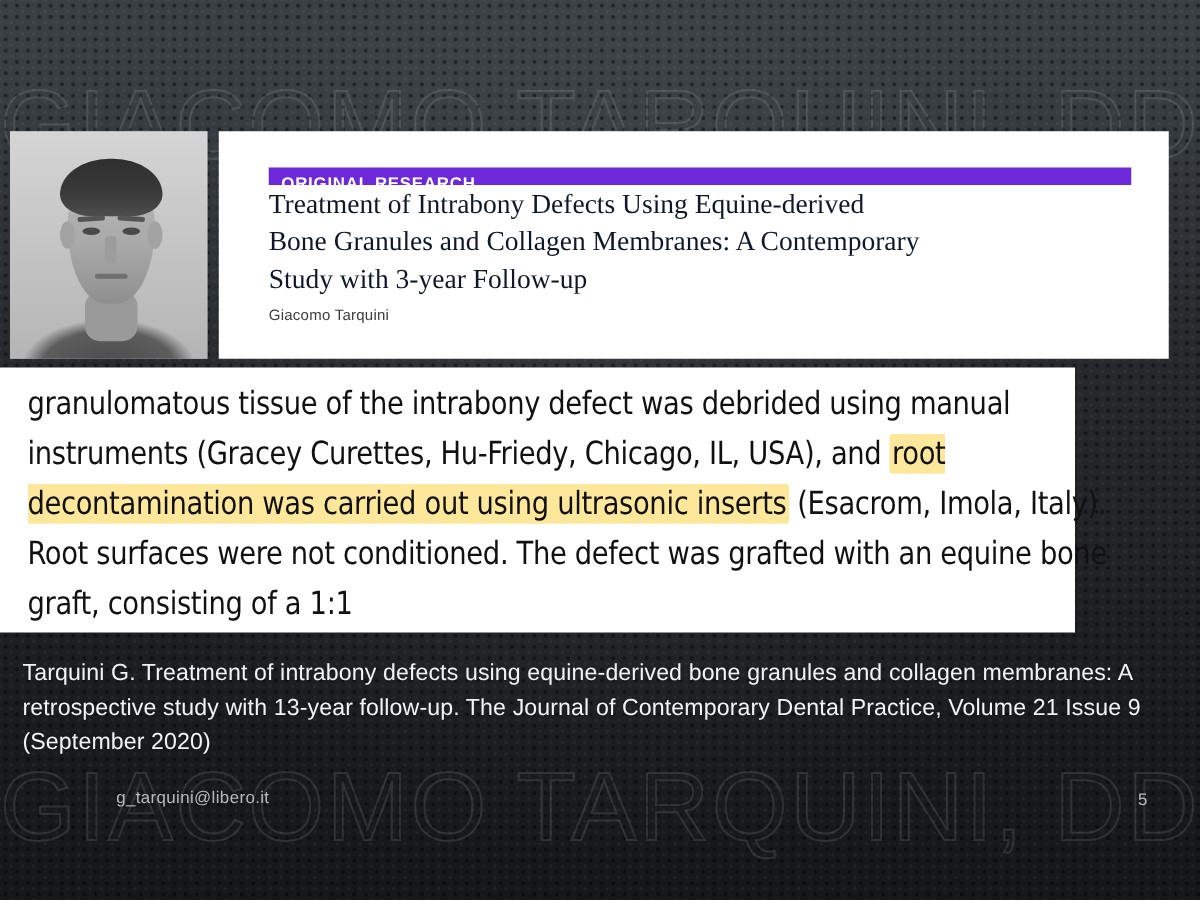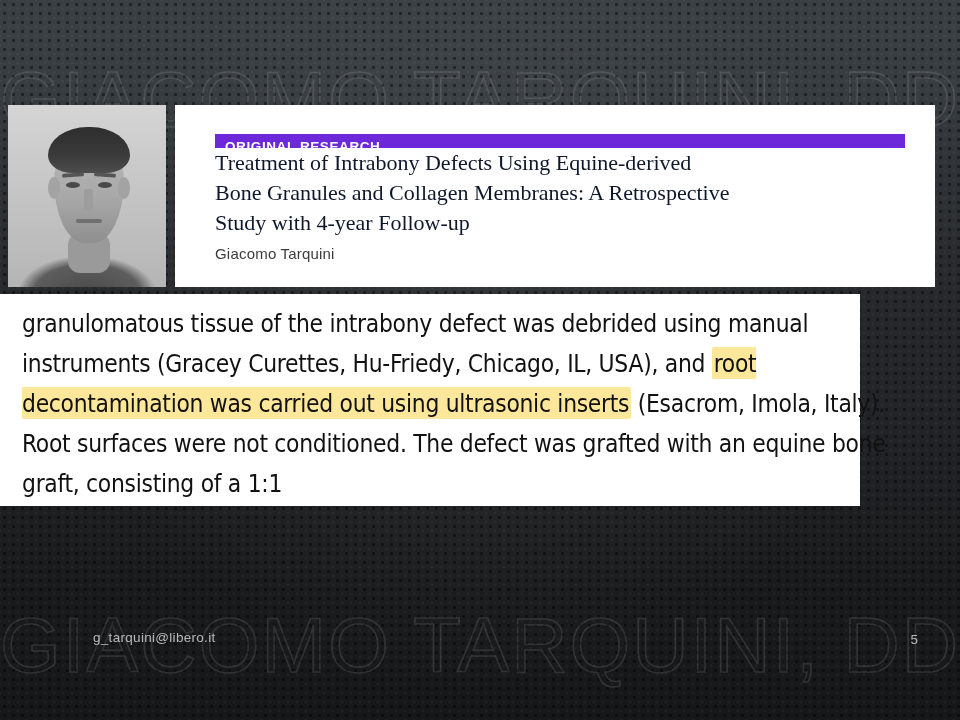--- a/index.html
+++ b/index.html
@@ -90,21 +90,21 @@
     display:block;color:#ffffff;font-size:13.5px;font-weight:bold;
     letter-spacing:0.6px;line-height:26px;padding-left:10px;
   }
   #article-title{
     position:absolute;left:40px;top:43px;width:690px;
     font-family:"Liberation Serif", serif;
     font-size:22px;line-height:30px;color:#0f172a;
   }
   #article-author{
     position:absolute;left:40px;top:140px;
-    font-size:15px;color:#3c3c3c;letter-spacing:0.2px;
+    font-size:12px;color:#3c3c3c;letter-spacing:0.2px;
   }
 
   
   #body-panel{
     position:absolute;left:0px;top:294px;width:860px;height:212px;
     background:#ffffff;
   }
   #body-text{
     position:absolute;left:22px;top:9px;width:912px;
     font-family:"DejaVu Sans", sans-serif;
@@ -157,27 +157,28 @@
     <div class="nose"></div>
     <div class="mouth"></div>
   </div>
 
   <div id="article-card">
     <div id="research-banner">
       <span>ORIGINAL RESEARCH</span>
     </div>
     <div id="article-title">
       <div>Treatment of Intrabony Defects Using Equine-derived</div>
-      <div>Bone Granules and Collagen Membranes: A Retrospective</div>
-      <div>Study with 4-year Follow-up</div>
+      <div>Bone Granules and Collagen Membranes: A Contemporary</div>
+      <div>Study with 3-year Follow-up</div>
     </div>
     <div id="article-author">Giacomo Tarquini</div>
   </div>
 
   <div id="body-panel">
     <div id="body-text"><span>granulomatous tissue of the intrabony defect was debrided using manual instruments (Gracey Curettes, Hu-Friedy, Chicago, IL, USA), and </span><span class="hl">root decontamination was carried out using ultrasonic inserts</span><span> (Esacrom, Imola, Italy). Root surfaces were not conditioned. The defect was grafted with an equine bone graft, consisting of a 1:1</span></div>
   </div>
 
+  <div id="citation">Tarquini G. Treatment of intrabony defects using equine-derived bone granules and collagen membranes: A retrospective study with 13-year follow-up. The Journal of Contemporary Dental Practice, Volume 21 Issue 9 (September 2020)</div>
 
   <div id="footer-email">g_tarquini@libero.it</div>
   <div id="slide-number">5</div>
 
 </div>
 
 </body></html>

